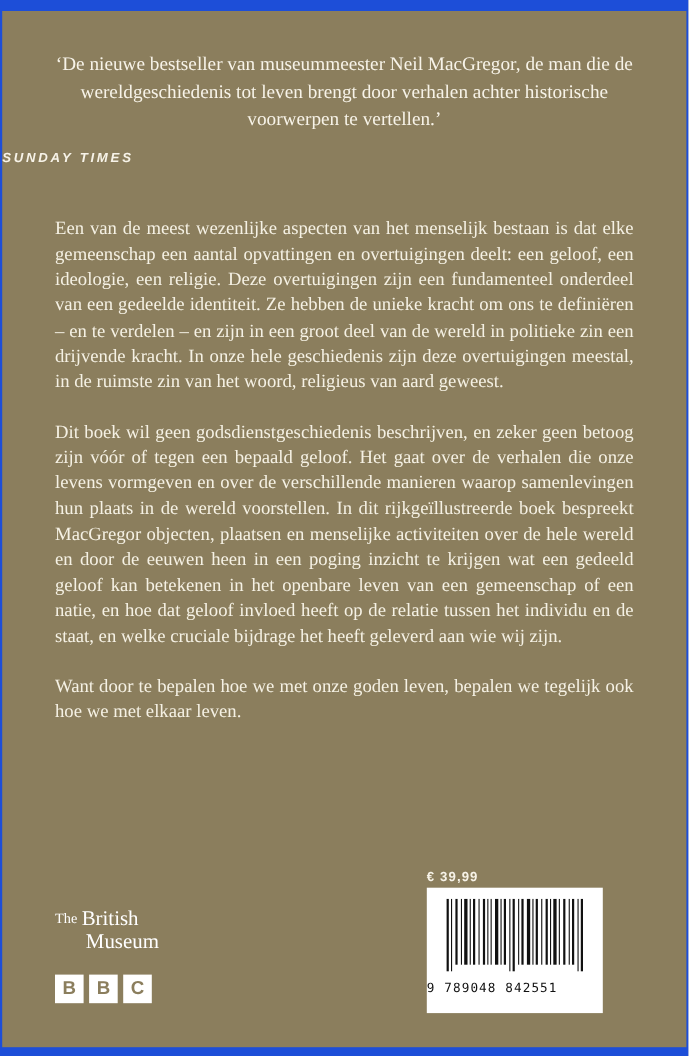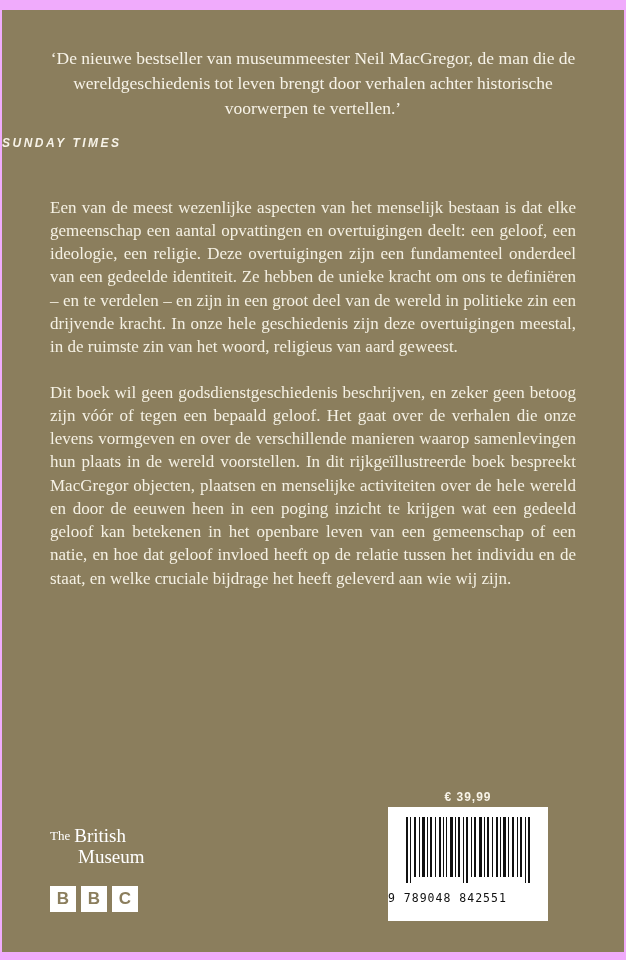--- a/index.html
+++ b/index.html
@@ -8,21 +8,21 @@
     background: #ffffff;
     width: 626px;
     height: 960px;
     overflow: hidden;
     font-family: "Liberation Serif", serif;
   }
   .page {
     position: relative;
     width: 626px;
     height: 960px;
-    background: #f0abfc;
+    background: #1d4ed8;
   }
   .cover {
     position: absolute;
     top: 10px;
     left: 2px;
     width: 622px;
     height: 942px;
     background: #8b7e5d;
     color: #f5f1e4;
   }
@@ -51,21 +51,21 @@
     color: #f5f1e4;
   }
   .body-text p {
     margin: 0 0 22px 0;
   }
   .price {
     position: absolute;
     top: 780px;
     left: 386px;
     width: 160px;
-    text-align: center;
+    text-align: left;
     font-family: "Liberation Sans", sans-serif;
     font-size: 12px;
     font-weight: bold;
     letter-spacing: 1px;
     color: #f7f3e8;
   }
   .barcode-box {
     position: absolute;
     top: 797px;
     left: 386px;
@@ -127,20 +127,21 @@
 
 <div class="page">
   <div class="cover">
 
     <div class="quote">‘De nieuwe bestseller van museummeester Neil MacGregor, de man die de wereldgeschiedenis tot leven brengt door verhalen achter historische voorwerpen te vertellen.’</div>
     <div class="quote-source">SUNDAY TIMES</div>
 
     <div class="body-text">
       <p>Een van de meest wezenlijke aspecten van het menselijk bestaan is dat elke gemeenschap een aantal opvattingen en overtuigingen deelt: een geloof, een ideologie, een religie. Deze overtuigingen zijn een fundamenteel onderdeel van een gedeelde identiteit. Ze hebben de unieke kracht om ons te definiëren – en te verdelen – en zijn in een groot deel van de wereld in politieke zin een drijvende kracht. In onze hele geschiedenis zijn deze overtuigingen meestal, in de ruimste zin van het woord, religieus van aard geweest.</p>
       <p>Dit boek wil geen godsdienstgeschiedenis beschrijven, en zeker geen betoog zijn vóór of tegen een bepaald geloof. Het gaat over de verhalen die onze levens vormgeven en over de verschillende manieren waarop samenlevingen hun plaats in de wereld voorstellen. In dit rijkgeïllustreerde boek bespreekt MacGregor objecten, plaatsen en menselijke activiteiten over de hele wereld en door de eeuwen heen in een poging inzicht te krijgen wat een gedeeld geloof kan betekenen in het openbare leven van een gemeenschap of een natie, en hoe dat geloof invloed heeft op de relatie tussen het individu en de staat, en welke cruciale bijdrage het heeft geleverd aan wie wij zijn.</p>
+      <p>Want door te bepalen hoe we met onze goden leven, bepalen we tegelijk ook hoe we met elkaar leven.</p>
     </div>
 
     <div class="price">€ 39,99</div>
 
     <div class="barcode-box">
       <svg width="140" height="72" viewBox="0 0 140 72">
         <g fill="#111111">
           <rect x="8" y="0" width="2" height="66"></rect>
           <rect x="12" y="0" width="1" height="66"></rect>
           <rect x="16" y="0" width="2" height="60"></rect>

